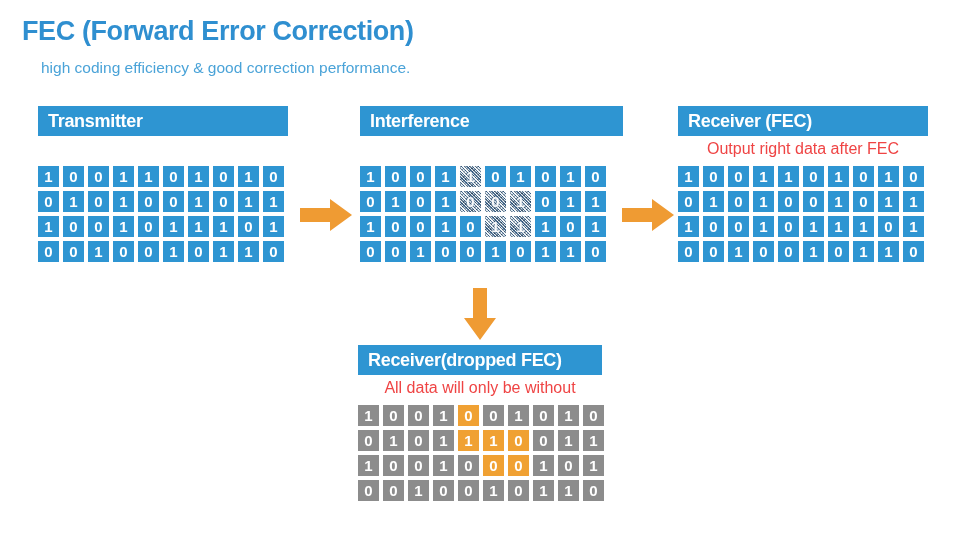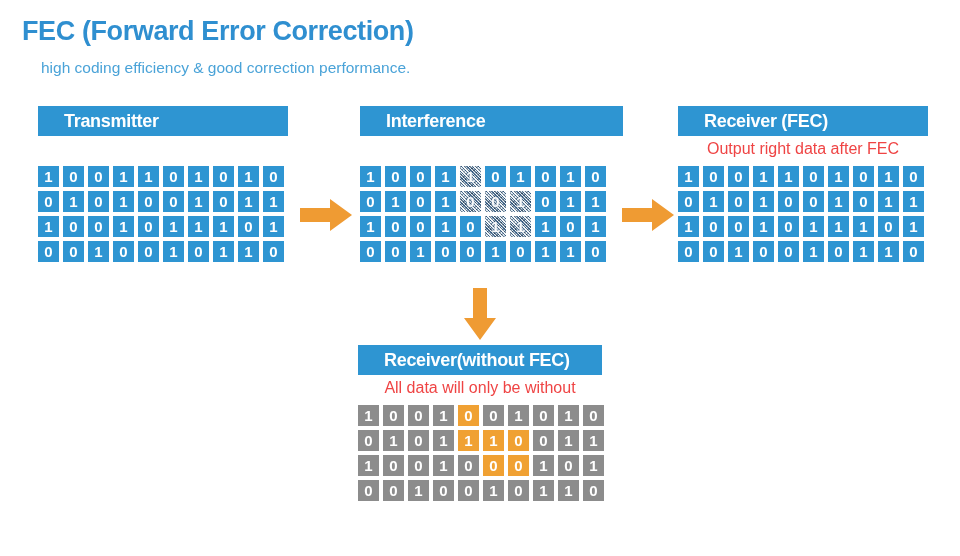--- a/index.html
+++ b/index.html
@@ -40,21 +40,21 @@
     position: absolute;
   }
   .panel-header {
     background: #2e95d2;
     color: #ffffff;
     font-size: 18px;
     font-weight: bold;
     letter-spacing: -0.3px;
     height: 30px;
     line-height: 30px;
-    padding-left: 26px;
+    padding-left: 10px;
     box-sizing: border-box;
     white-space: nowrap;
     overflow: hidden;
   }
   .panel-note {
     color: #ef4444;
     font-size: 16px;
     text-align: center;
     height: 22px;
     line-height: 22px;
@@ -282,21 +282,21 @@
         <div class="bit"><span class="bit-char">1</span></div>
         <div class="bit"><span class="bit-char">0</span></div>
         <div class="bit"><span class="bit-char">1</span></div>
         <div class="bit"><span class="bit-char">1</span></div>
         <div class="bit"><span class="bit-char">0</span></div>
       </div>
     </div>
 </div>
 
 <div class="panel" style="left:358px; top:345px; width:244px;">
-  <div class="panel-header" style="width:244px;">Receiver(without FEC)</div>
+  <div class="panel-header" style="width:244px;">Receiver(dropped FEC)</div>
   <div class="panel-note">All data will only be without</div>
   <div class="bit-grid">
       <div class="bit-row">
         <div class="bit gray"><span class="bit-char">1</span></div>
         <div class="bit gray"><span class="bit-char">0</span></div>
         <div class="bit gray"><span class="bit-char">0</span></div>
         <div class="bit gray"><span class="bit-char">1</span></div>
         <div class="bit orange"><span class="bit-char">0</span></div>
         <div class="bit gray"><span class="bit-char">0</span></div>
         <div class="bit gray"><span class="bit-char">1</span></div>

